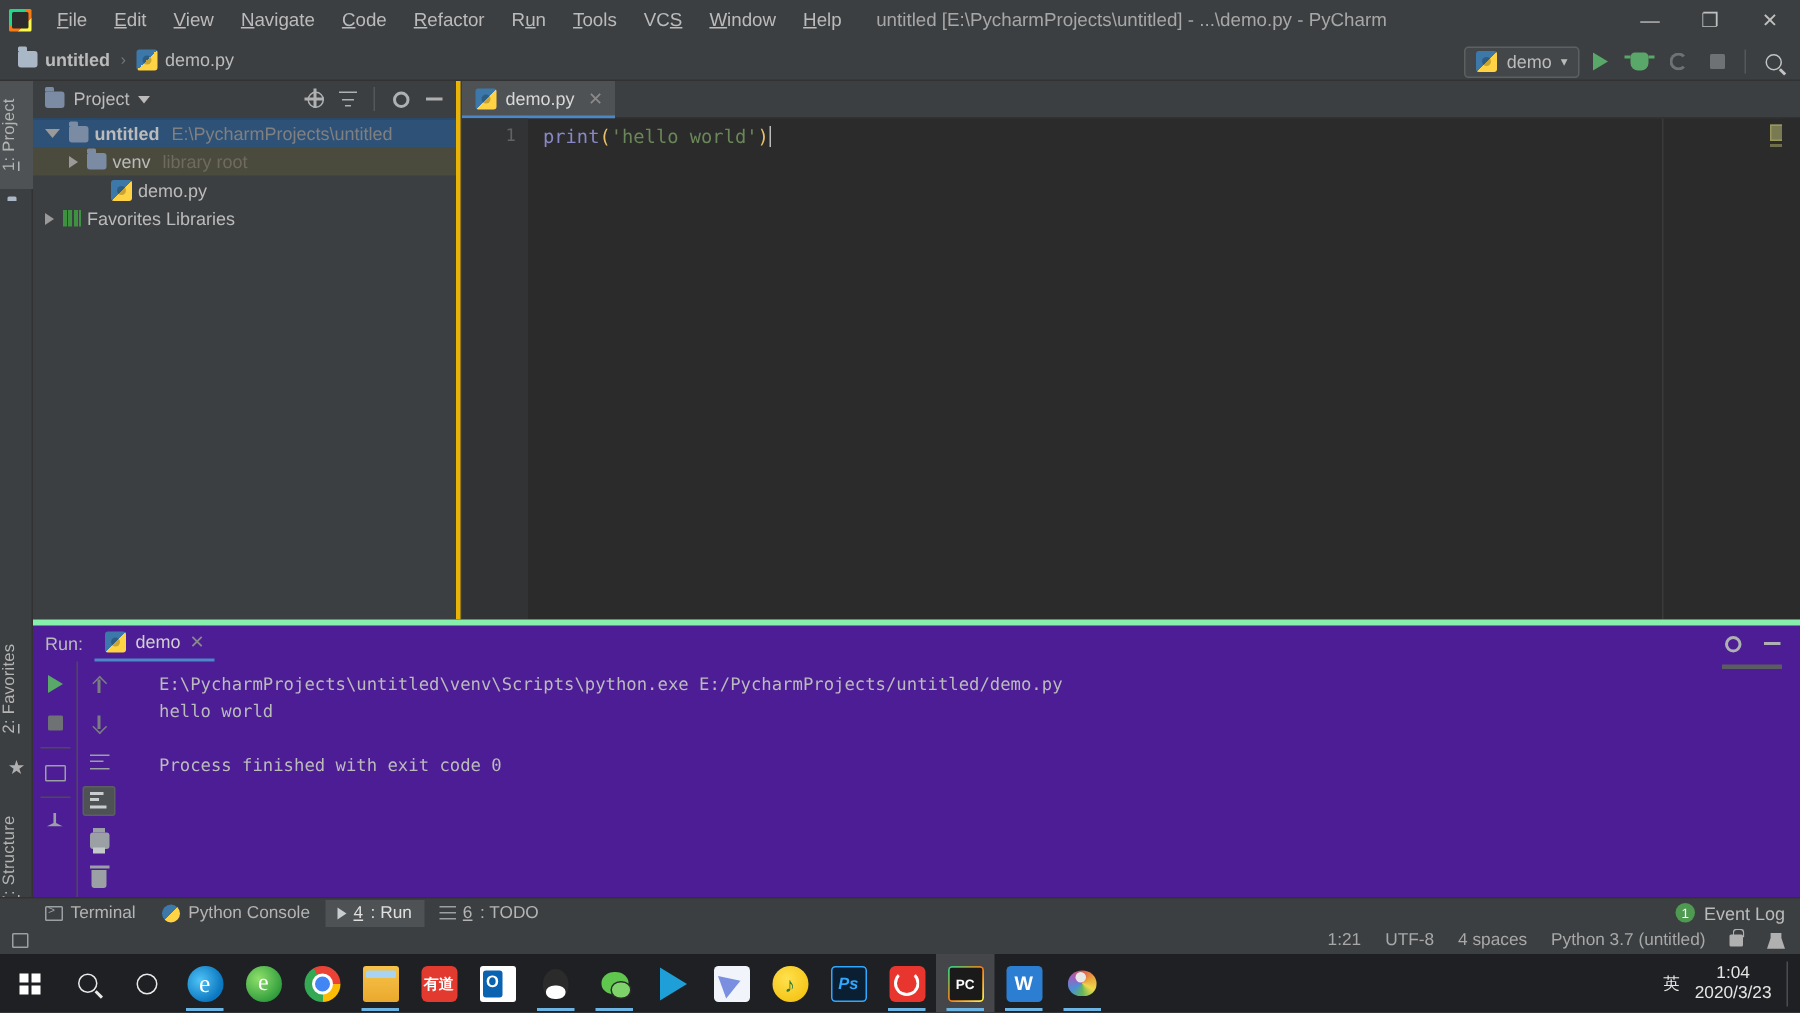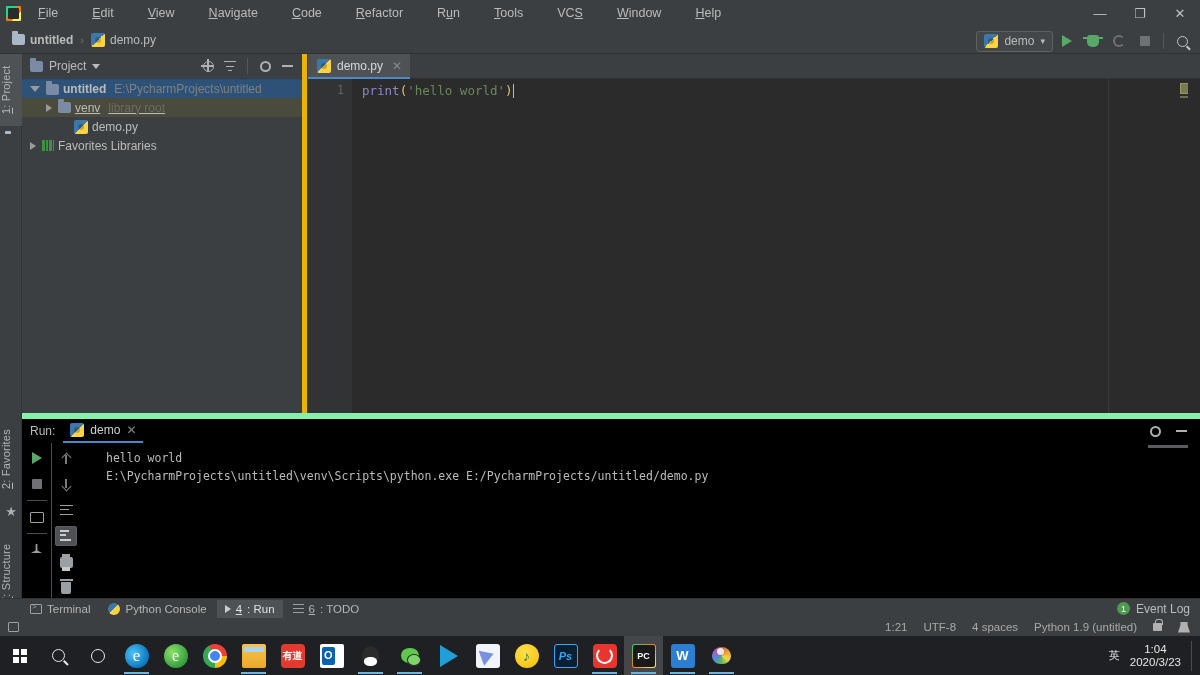--- a/index.html
+++ b/index.html
@@ -20,21 +20,21 @@
   }
   .app-logo {
     width:15px; height:15px; margin:0 8px 0 6px; flex:none; position:relative;
     background:linear-gradient(135deg,#21d789 0%,#21d789 38%,#f97a12 38%,#f97a12 70%,#fcf84a 70%);
     border-radius:1px;
   }
   .app-logo::after{
     content:""; position:absolute; left:2px; top:2px; right:2px; bottom:2px;
     background:#2b2b2b; border-radius:1px;
   }
-  .menubar { display:flex; gap:16px; }
+  .menubar { display:flex; gap:0px; }
   .menu-item {
     padding:4px 9px; color:#bbbbbb; font-size:12.5px; white-space:nowrap; cursor:default;
   }
   .menu-item u { text-decoration:underline; }
   .window-title {
     margin-left:14px; color:#a7a7a7; font-size:12.5px; white-space:nowrap;
   }
   .win-controls { position:absolute; right:0; top:0; height:26px; display:flex; }
   .win-btn {
     width:40px; height:26px; display:flex; align-items:center; justify-content:center;
@@ -114,21 +114,21 @@
     font-size:11px; color:#b4b4b4; text-align:center; padding:4px 0;
     letter-spacing:.2px; white-space:nowrap;
   }
   .vtab.active { background:#4e5254; }
   .vtab u { text-decoration:underline; }
   .vstripe-icon { position:absolute; left:5px; width:12px; height:11px; }
 
   
   .project-panel {
     position:absolute; left:22px; top:54px; width:285px; height:359px;
-    background:#3c3f41; border-right:5px solid #eab308;
+    background:#3c3f41; border-right:3px solid #eab308;
   }
   .pp-header {
     height:24px; display:flex; align-items:center; padding:0 6px 0 8px; gap:6px;
   }
   .pp-title { font-size:12px; color:#bbbbbb; }
   .pp-chevron { width:0;height:0;border-left:4px solid transparent;border-right:4px solid transparent;border-top:5px solid #bbb; }
   .pp-actions { margin-left:auto; display:flex; align-items:center; gap:4px; }
   .pp-act { width:18px;height:18px;display:flex;align-items:center;justify-content:center; }
   .ico-target{ width:11px;height:11px;border:1.5px solid #aeb0b2;border-radius:50%;position:relative; }
   .ico-target::before,.ico-target::after{content:"";position:absolute;background:#aeb0b2;}
@@ -140,21 +140,21 @@
     width:11px;height:11px;border-radius:50%;border:2.5px solid #aeb0b2;position:relative;
   }
   .ico-minus{ width:11px;height:1.6px;background:#aeb0b2; }
 
   .tree { padding-top:1px; font-size:12px; }
   .tree-row {
     height:19px; display:flex; align-items:center; gap:4px; padding-left:10px;
     white-space:nowrap; color:#bbbbbb; cursor:default;
   }
   .tree-row.selected { background:#2d5177; border-top:1px solid #1f4e7a; }
-  .tree-row.venv { background:#4b4b3d;text-decoration:underline; }
+  .tree-row.venv { background:#4b4b3d; }
   .tw {
     width:0;height:0;flex:none;
     border-top:4px solid transparent;border-bottom:4px solid transparent;border-left:6px solid #9a9a9a;
   }
   .tw.open { border-left:5px solid transparent;border-right:5px solid transparent;border-top:6px solid #9a9a9a;border-bottom:0; }
   .tw.blank { border:0; width:6px; }
   .path-dim { color:#808080; }
   .lib-dim { color:#6e6b5e; }
   .icon-folder-blue {
     width:13px;height:11px;position:relative;flex:none;background:#7a8ba3;border-radius:1px 2px 2px 2px;
@@ -207,21 +207,21 @@
     background:#7a7a52; border:1px solid #98985e;
   }
   .inspect-underline{ position:absolute; right:9px; top:17px; width:11px; height:2px; background:#6e6e4a; }
   .editor-scrollbar {
     position:absolute; right:0; top:0; width:12px; height:334px; background:#2b2b2b;
   }
 
   
   .run-panel {
     position:absolute; left:22px; top:413px; width:1178px; height:185px;
-    background:#000000; border-top:6px solid #86efac;
+    background:#4c1d95; border-top:4px solid #86efac;
   }
   .run-header { height:24px; display:flex; align-items:center; padding-left:8px; gap:8px; }
   .run-label { font-size:12px; color:#bbbbbb; }
   .run-tab {
     display:flex; align-items:center; gap:6px; height:24px; padding:0 7px;
     border-bottom:2px solid #4a88c7; color:#d0d0d0; font-size:12px;
   }
   .run-tab-close { color:#8a8a8a; }
   .run-header-right { margin-left:auto; display:flex; align-items:center; gap:8px; padding-right:10px; }
 
@@ -385,20 +385,21 @@
         <div class="menu-item"><u>V</u>iew</div>
         <div class="menu-item"><u>N</u>avigate</div>
         <div class="menu-item"><u>C</u>ode</div>
         <div class="menu-item"><u>R</u>efactor</div>
         <div class="menu-item">R<u>u</u>n</div>
         <div class="menu-item"><u>T</u>ools</div>
         <div class="menu-item">VC<u>S</u></div>
         <div class="menu-item"><u>W</u>indow</div>
         <div class="menu-item"><u>H</u>elp</div>
       </div>
+    <div class="window-title">untitled [E:\PycharmProjects\untitled] - ...\demo.py - PyCharm</div>
     <div class="win-controls">
       <div class="win-btn">—</div>
       <div class="win-btn">❐</div>
       <div class="win-btn close">✕</div>
     </div>
   </div>
 
   <div class="navbar">
     <div class="crumb bold">
       <span class="icon-folder"></span>
@@ -581,21 +582,21 @@
               <i style="top:9px;width:11px"></i>
             </span>
           </div>
         <div class="gb">
             <span class="ico-print"></span>
           </div>
         <div class="gb">
             <span class="ico-trash"></span>
           </div>
       </div>
-      <div class="console" id="console"><div>hello world</div><div>E:\PycharmProjects\untitled\venv\Scripts\python.exe E:/PycharmProjects/untitled/demo.py</div><div class="blank">&nbsp;</div></div>
+      <div class="console" id="console"><div>E:\PycharmProjects\untitled\venv\Scripts\python.exe E:/PycharmProjects/untitled/demo.py</div><div>hello world</div><div class="blank">&nbsp;</div><div>Process finished with exit code 0</div></div>
       <div class="run-scroll-track"></div>
     </div>
   </div>
 
   <div class="bottom-tabs" id="bottom-tabs-host">
     <div style="display:flex;align-items:center;gap:2px;" id="bottom-tabs">
         <div class="bt">
           <span class="ico-term"></span>
           <span>Terminal</span>
         </div>
@@ -623,21 +624,21 @@
       <span>Event Log</span>
     </div>
   </div>
 
   <div class="statusbar">
     <span class="ico-msg"></span>
     <div class="sb-right">
       <span>1:21</span>
       <span>UTF-8</span>
       <span>4 spaces</span>
-      <span>Python 1.9 (untitled)</span>
+      <span>Python 3.7 (untitled)</span>
       <span class="ico-lock"></span>
       <span class="ico-hide"></span>
     </div>
   </div>
 
   <div class="taskbar">
     <div style="display:flex;align-items:center;" id="taskbar-apps">
         <div class="tb-item">
           <div class="tb-start"></div>
         </div>

